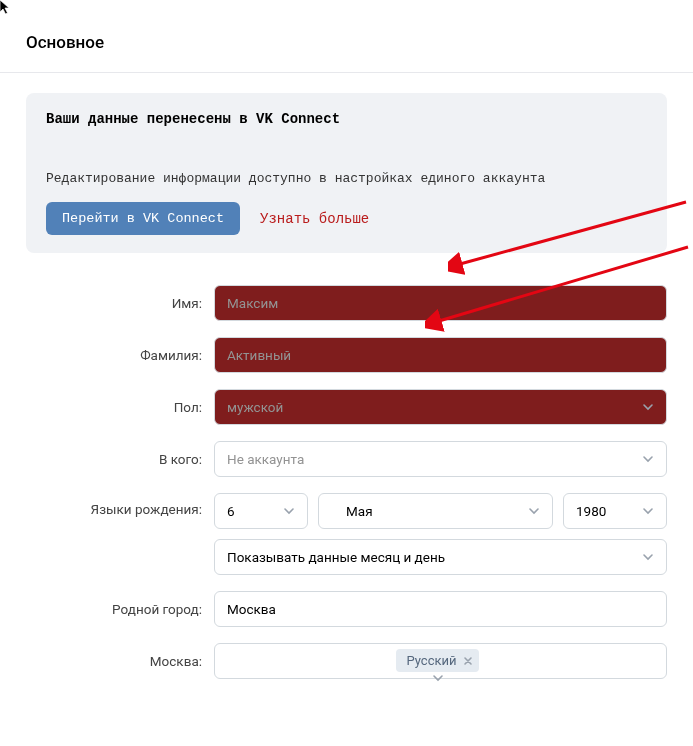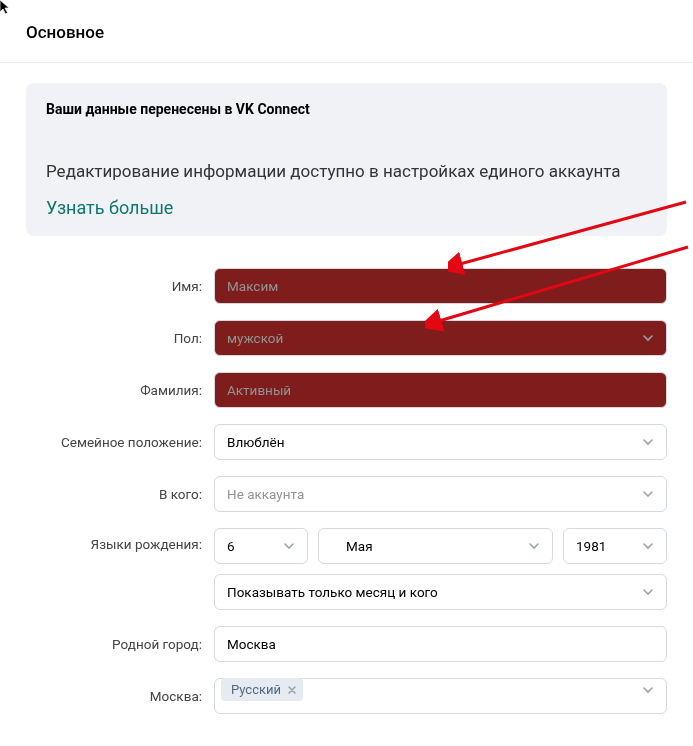--- a/index.html
+++ b/index.html
@@ -12,68 +12,69 @@
     height: 746px;
     position: relative;
   }
   .cursor {
     position: absolute;
     top: 0;
     left: 0;
     z-index: 100;
   }
   .header {
-    padding: 22px 26px 20px 26px;
+    padding: 32px 26px 20px 26px;
     border-bottom: 1px solid #e7e8ec;
   }
   .header h2 {
     font-size: 17px;
     font-weight: 500;
     color: #000;
   }
   .content {
     padding: 20px 26px;
   }
   .notice {
     background: #f0f2f5;
     border-radius: 8px;
     padding: 18px 20px;
     margin-bottom: 32px;
+    font-family: Liberation Mono, monospace;
   }
   .notice-title {
     font-size: 14px;
     font-weight: 700;
     color: #000;
     margin-bottom: 4px;
   }
   .notice-text {
-    font-size: 17px;
+    font-size: 13px;
     color: #333;
     margin-bottom: 16px;
     margin-top: 44px;
   }
   .notice-actions {
     display: flex;
     align-items: center;
     gap: 20px;
   }
   .btn-primary {
     background: #5181b8;
     color: #fff;
     border: none;
     border-radius: 6px;
     padding: 9px 16px;
     font-size: 13.5px;
     cursor: pointer;
     font-family: inherit;
   }
   .link {
-    color: #0f766e;
+    color: #b91c1c;
     text-decoration: none;
-    font-size: 18px;
+    font-size: 14px;
     cursor: pointer;
   }
   .form-row {
     display: flex;
     align-items: center;
     margin-bottom: 16px;
   }
   .form-label {
     width: 188px;
     text-align: right;
@@ -120,20 +121,21 @@
   .birthday-row .select.day { width: 94px; }
   .birthday-row .select.month { flex: 1; padding-left: 27px; }
   .birthday-row .select.year { width: 104px; }
   .viz-select {
     margin-top: 10px;
   }
   .tag-input {
     align-items: center;
     cursor: pointer;
     padding: 5px 12px 18px 6px;
+    flex-direction: column;
   }
   .tag {
     background: #e5ebf1;
     color: #55677d;
     border-radius: 4px;
     padding: 4px 6px 4px 10px;
     font-size: 13px;
     display: inline-flex;
     align-items: center;
     gap: 6px;
@@ -178,65 +180,55 @@
 <div class="header">
   <h2>Основное</h2>
 </div>
 
 <div class="content">
 
   <div class="notice">
     <div class="notice-title">Ваши данные перенесены в VK Connect</div>
     <div class="notice-text">Редактирование информации доступно в настройках единого аккаунта</div>
     <div class="notice-actions">
+      <button class="btn-primary">Перейти в VK Connect</button>
       <a class="link">Узнать больше</a>
     </div>
   </div>
 
   <div class="form-row">
     <div class="form-label">Имя:</div>
     <div class="form-control">
       <div class="input disabled">
         <span>Максим</span>
       </div>
     </div>
   </div>
 
   <div class="form-row">
+    <div class="form-label">Фамилия:</div>
+    <div class="form-control">
+      <div class="input disabled">
+        <span>Активный</span>
+      </div>
+    </div>
+  </div>
+
+  <div class="form-row">
     <div class="form-label">Пол:</div>
     <div class="form-control">
       <div class="select disabled">
         <span class="select-value">мужской</span>
         <svg class="chev" width="12" height="12" viewBox="0 0 12 12">
             <path d="M2 4 L6 8 L10 4" stroke="currentColor" stroke-width="1.6" fill="none" stroke-linecap="round"></path>
           </svg>
       </div>
     </div>
   </div>
 
-  <div class="form-row">
-    <div class="form-label">Фамилия:</div>
-    <div class="form-control">
-      <div class="input disabled">
-        <span>Активный</span>
-      </div>
-    </div>
-  </div>
-
-  <div class="form-row">
-    <div class="form-label">Семейное положение:</div>
-    <div class="form-control">
-      <div class="select">
-        <span class="select-value">Влюблён</span>
-        <svg class="chev" width="12" height="12" viewBox="0 0 12 12">
-            <path d="M2 4 L6 8 L10 4" stroke="currentColor" stroke-width="1.6" fill="none" stroke-linecap="round"></path>
-          </svg>
-      </div>
-    </div>
-  </div>
 
   <div class="form-row">
     <div class="form-label">В кого:</div>
     <div class="form-control">
       <div class="select">
         <span class="select-value" style="color:#939393">Не аккаунта</span>
         <svg class="chev" width="12" height="12" viewBox="0 0 12 12">
             <path d="M2 4 L6 8 L10 4" stroke="currentColor" stroke-width="1.6" fill="none" stroke-linecap="round"></path>
           </svg>
       </div>
@@ -253,28 +245,28 @@
               <path d="M2 4 L6 8 L10 4" stroke="currentColor" stroke-width="1.6" fill="none" stroke-linecap="round"></path>
             </svg>
         </div>
         <div class="select month">
           <span class="select-value">Мая</span>
           <svg class="chev" width="12" height="12" viewBox="0 0 12 12">
               <path d="M2 4 L6 8 L10 4" stroke="currentColor" stroke-width="1.6" fill="none" stroke-linecap="round"></path>
             </svg>
         </div>
         <div class="select year">
-          <span class="select-value">1981</span>
+          <span class="select-value">1980</span>
           <svg class="chev" width="12" height="12" viewBox="0 0 12 12">
               <path d="M2 4 L6 8 L10 4" stroke="currentColor" stroke-width="1.6" fill="none" stroke-linecap="round"></path>
             </svg>
         </div>
       </div>
       <div class="select viz-select">
-        <span class="select-value">Показывать только месяц и кого</span>
+        <span class="select-value">Показывать данные месяц и день</span>
         <svg class="chev" width="12" height="12" viewBox="0 0 12 12">
             <path d="M2 4 L6 8 L10 4" stroke="currentColor" stroke-width="1.6" fill="none" stroke-linecap="round"></path>
           </svg>
       </div>
     </div>
   </div>
 
   <div class="form-row">
     <div class="form-label">Родной город:</div>
     <div class="form-control">

